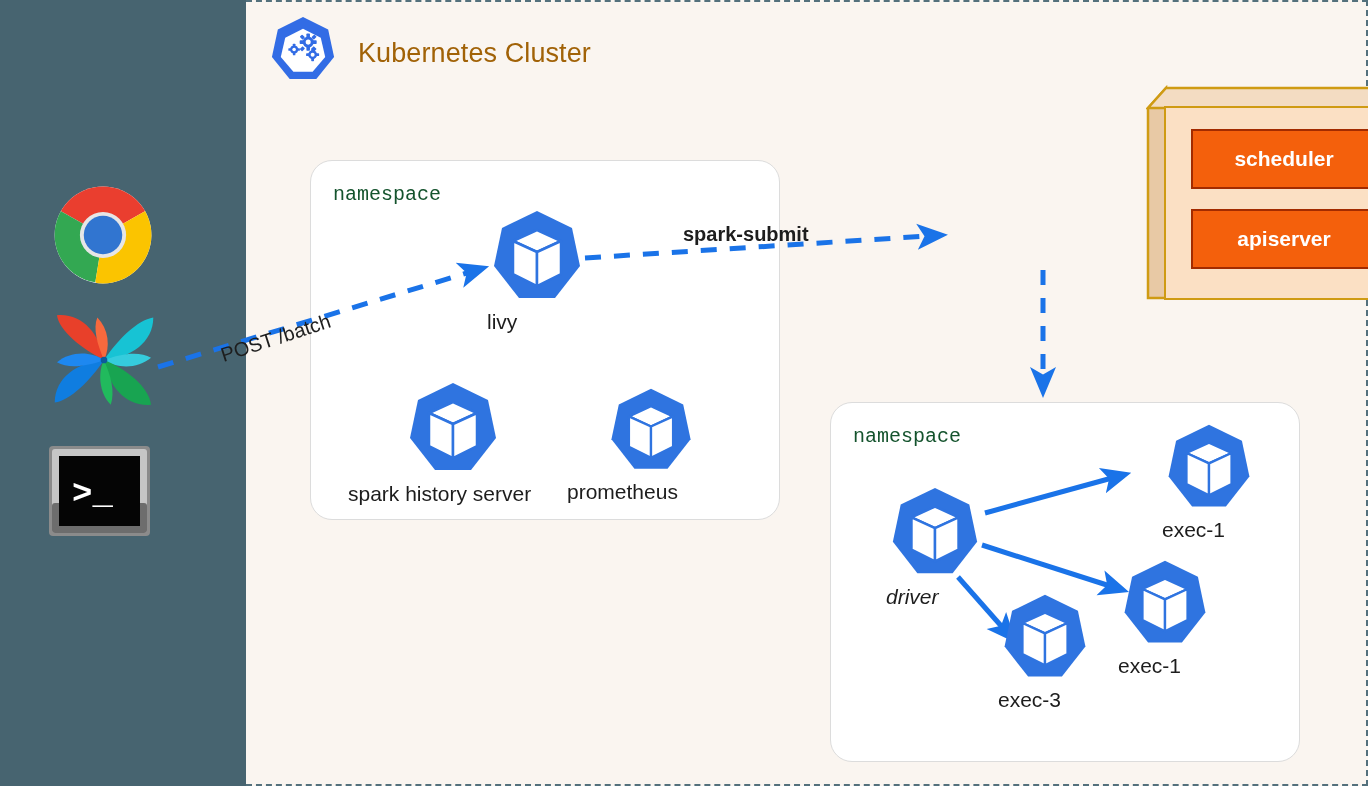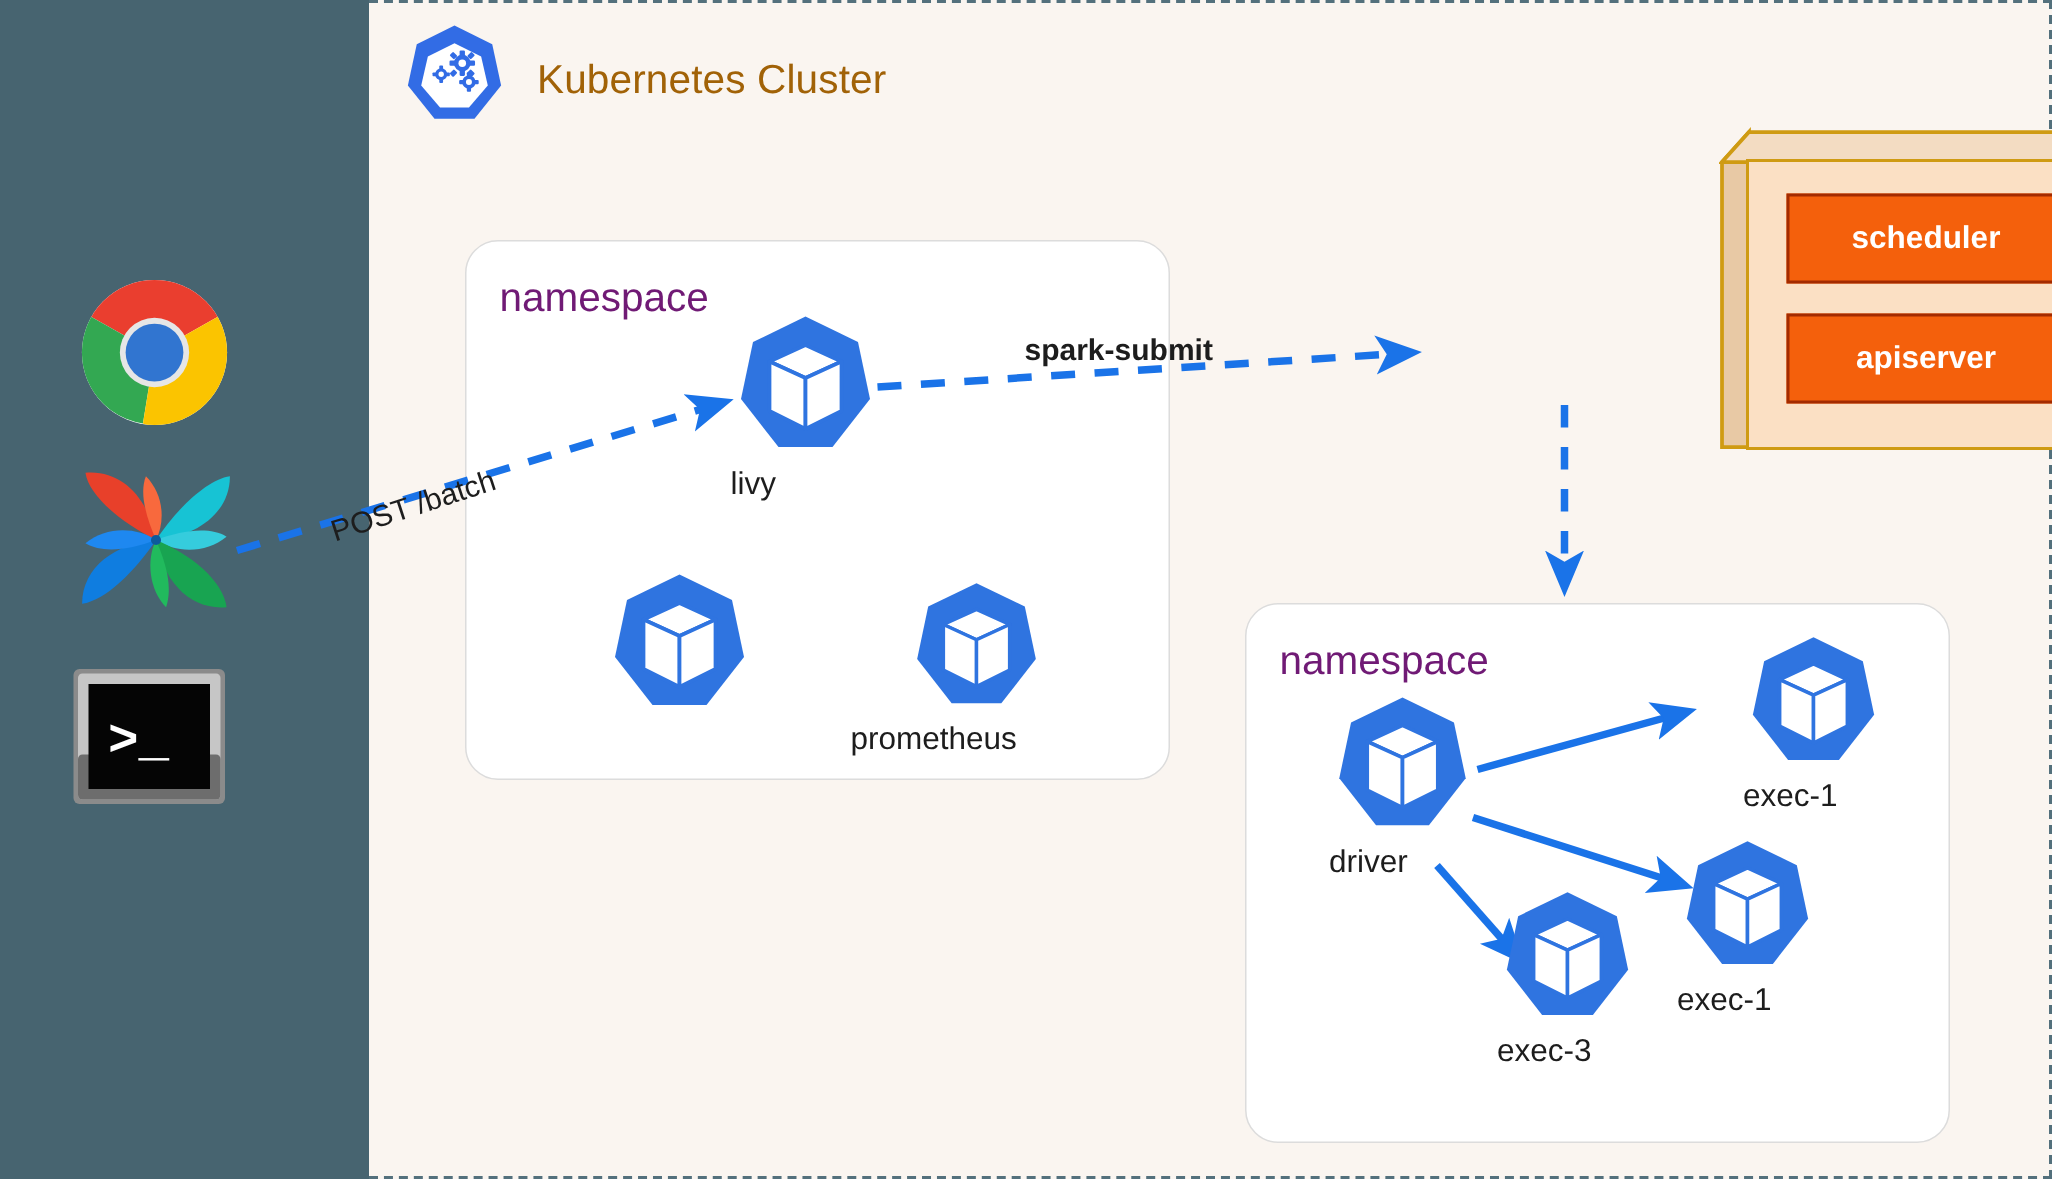--- a/index.html
+++ b/index.html
@@ -77,23 +77,24 @@
     position: absolute;
     background: #ffffff;
     border: 1.5px solid #dcdcdc;
     border-radius: 22px;
     box-sizing: border-box;
   }
   .ns-label {
     position: absolute;
     left: 22px;
     top: 22px;
-    font-size: 27px;
-    color: #701a75;
+    font-size: 20px;
+    color: #14532d;
     white-space: nowrap;
+    font-family: Liberation Mono, monospace;
   }
 
   
   .pod {
     position: absolute;
   }
   .pod-label {
     font-size: 21px;
     color: #1d1d1d;
     white-space: nowrap;
@@ -323,34 +324,35 @@
   </div>
 
   <div class="pod" style="left:403px; top:380px; width:100px;">
     <svg width="100" height="100" viewBox="0 0 100 100">
       <polygon points="50,3 85,20 93,58 68,90 32,90 7,58 15,20" fill="#2f74e0"></polygon>
       <polygon points="50,22 74,33 74,66 50,78 26,66 26,33" fill="#ffffff"></polygon>
       <polygon points="50,22 74,33 50,44 26,33" fill="#ffffff" stroke="#2f74e0" stroke-width="2.5" stroke-linejoin="round"></polygon>
       <polygon points="26,33 50,44 50,78 26,66" fill="#ffffff" stroke="#2f74e0" stroke-width="2.5" stroke-linejoin="round"></polygon>
       <polygon points="74,33 74,66 50,78 50,44" fill="#ffffff" stroke="#2f74e0" stroke-width="2.5" stroke-linejoin="round"></polygon>
     </svg>
+    <div class="pod-label" style="margin-left:-55px; width:210px;">spark history server</div>
   </div>
 
   <div class="pod" style="left:605px; top:386px; width:92px;">
     <svg width="92" height="92" viewBox="0 0 100 100">
       <polygon points="50,3 85,20 93,58 68,90 32,90 7,58 15,20" fill="#2f74e0"></polygon>
       <polygon points="50,22 74,33 74,66 50,78 26,66 26,33" fill="#ffffff"></polygon>
       <polygon points="50,22 74,33 50,44 26,33" fill="#ffffff" stroke="#2f74e0" stroke-width="2.5" stroke-linejoin="round"></polygon>
       <polygon points="26,33 50,44 50,78 26,66" fill="#ffffff" stroke="#2f74e0" stroke-width="2.5" stroke-linejoin="round"></polygon>
       <polygon points="74,33 74,66 50,78 50,44" fill="#ffffff" stroke="#2f74e0" stroke-width="2.5" stroke-linejoin="round"></polygon>
     </svg>
     <div class="pod-label" style="margin-left:-38px; width:168px;">prometheus</div>
   </div>
 
-  <div class="pod" style="left:886px; top:462px; width:98px;">
+  <div class="pod" style="left:886px; top:485px; width:98px;font-style:italic;">
     <svg width="98" height="98" viewBox="0 0 100 100">
       <polygon points="50,3 85,20 93,58 68,90 32,90 7,58 15,20" fill="#2f74e0"></polygon>
       <polygon points="50,22 74,33 74,66 50,78 26,66 26,33" fill="#ffffff"></polygon>
       <polygon points="50,22 74,33 50,44 26,33" fill="#ffffff" stroke="#2f74e0" stroke-width="2.5" stroke-linejoin="round"></polygon>
       <polygon points="26,33 50,44 50,78 26,66" fill="#ffffff" stroke="#2f74e0" stroke-width="2.5" stroke-linejoin="round"></polygon>
       <polygon points="74,33 74,66 50,78 50,44" fill="#ffffff" stroke="#2f74e0" stroke-width="2.5" stroke-linejoin="round"></polygon>
     </svg>
     <div class="pod-label">driver</div>
   </div>
 

